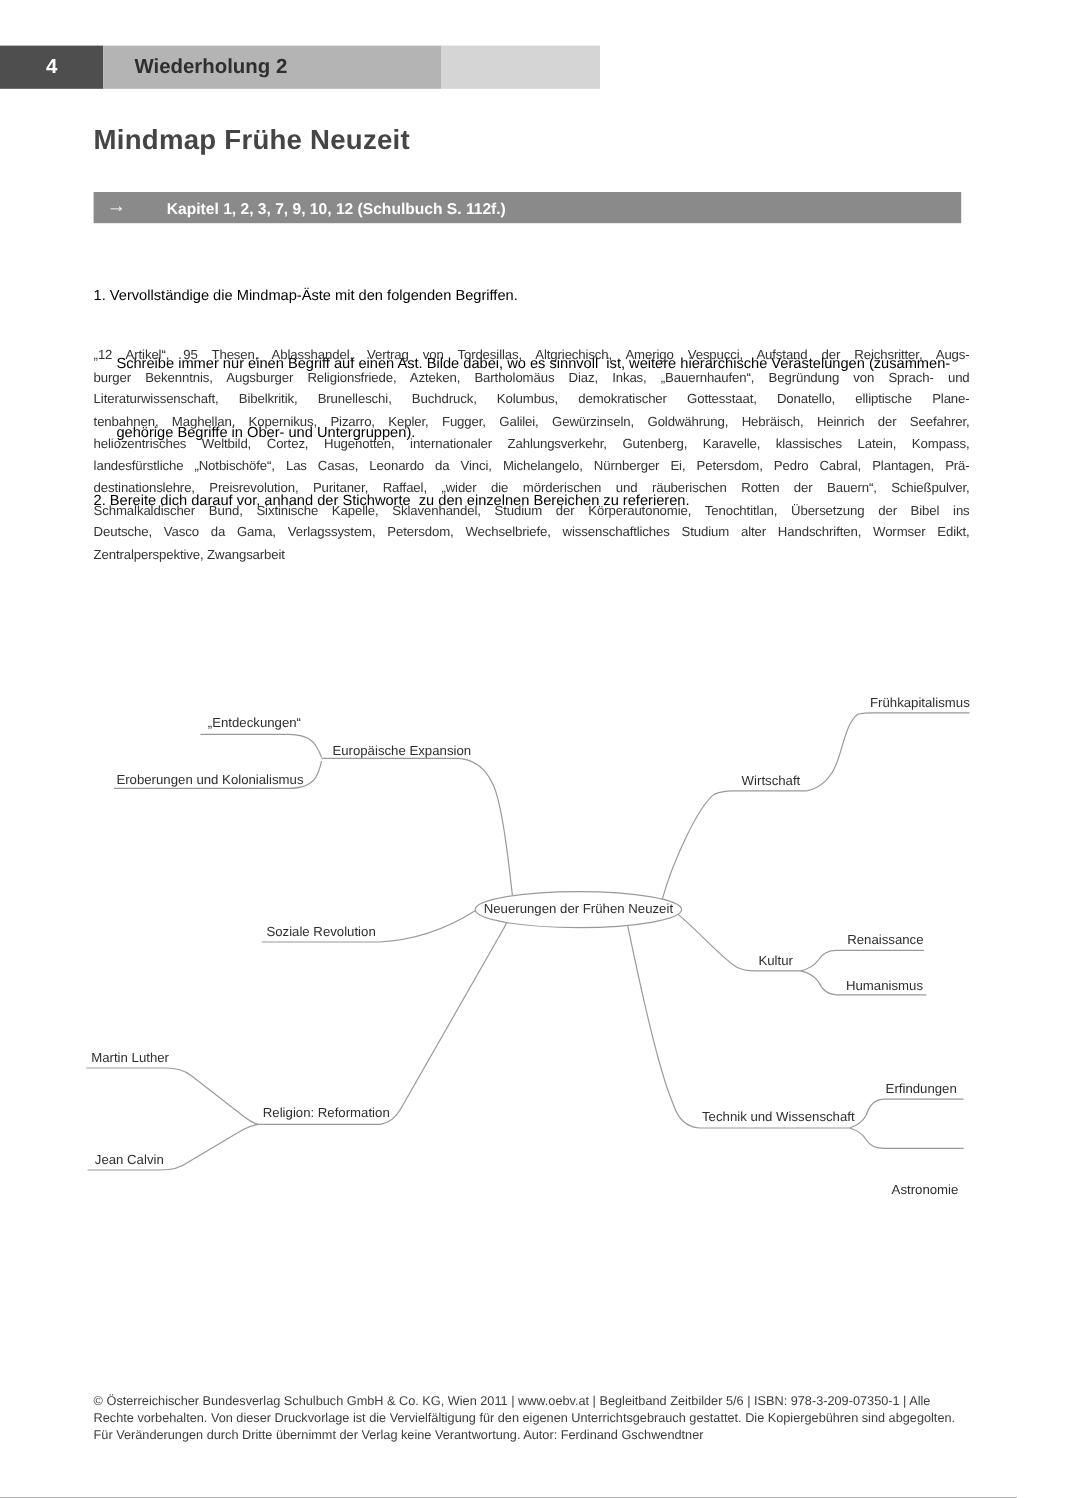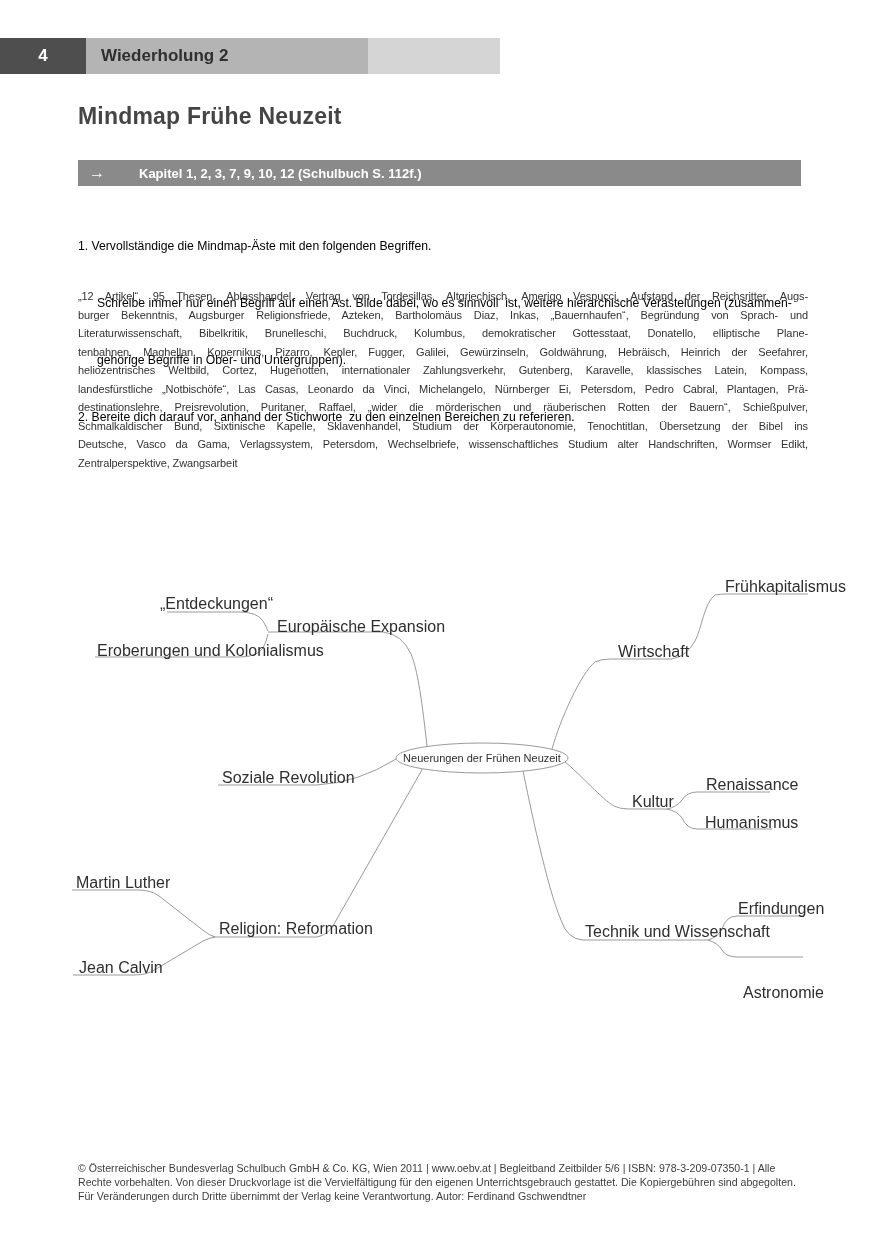--- a/index.html
+++ b/index.html
@@ -15,21 +15,21 @@
   .pagenum-box{
     position:absolute;left:0;top:38px;width:86px;height:36px;
     background:#4e4e4e;color:#fff;
     display:flex;align-items:center;justify-content:center;
     font-size:17px;font-weight:bold;
   }
   .section-bar{
     position:absolute;left:86px;top:38px;width:282px;height:36px;
     background:#b4b4b4;color:#2f2f2f;
     display:flex;align-items:center;
-    padding-left:15px;box-sizing:border-box;
+    padding-left:26px;box-sizing:border-box;
     font-size:17px;font-weight:bold;
   }
   .section-bar-tail{
     position:absolute;left:368px;top:38px;width:132px;height:36px;
     background:#d5d5d5;
   }
   .page-title{
     position:absolute;left:78px;top:103px;margin:0;
     font-size:23px;font-weight:bold;color:#454545;letter-spacing:.2px;
   }
@@ -55,21 +55,21 @@
   }
   .terms .tline{
     height:18.5px;overflow:hidden;
     text-align:justify;text-align-last:justify;
   }
   .terms .tline.last{text-align:left;text-align-last:left;}
   
   .mindmap{position:absolute;left:0;top:560px;width:890px;height:440px;}
   .mindmap svg{position:absolute;left:0;top:0;}
   .mm-label{
-    position:absolute;font-size:16px;color:#2e2e2e;white-space:nowrap;line-height:13px;
+    position:absolute;font-size:11px;color:#2e2e2e;white-space:nowrap;line-height:13px;
   }
   .mm-center{
     position:absolute;left:398px;top:192px;width:168px;
     text-align:center;font-size:11px;color:#2e2e2e;white-space:nowrap;
   }
   .ctr{text-align:center;}
   
   .footer{
     position:absolute;left:78px;top:1162px;width:745px;
     font-size:10.6px;line-height:13.8px;color:#3d3d3d;

